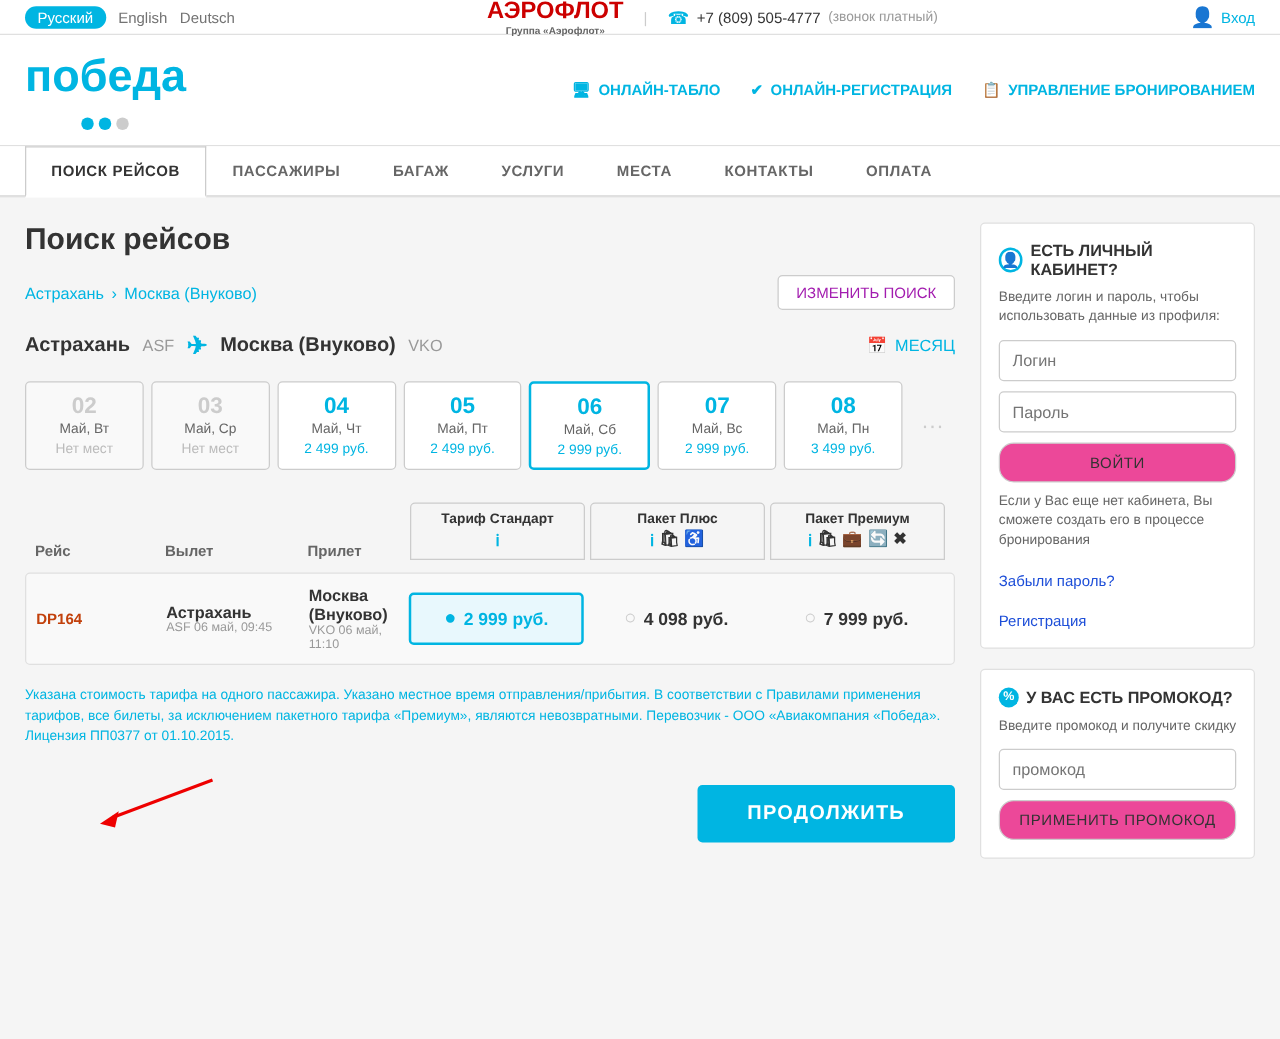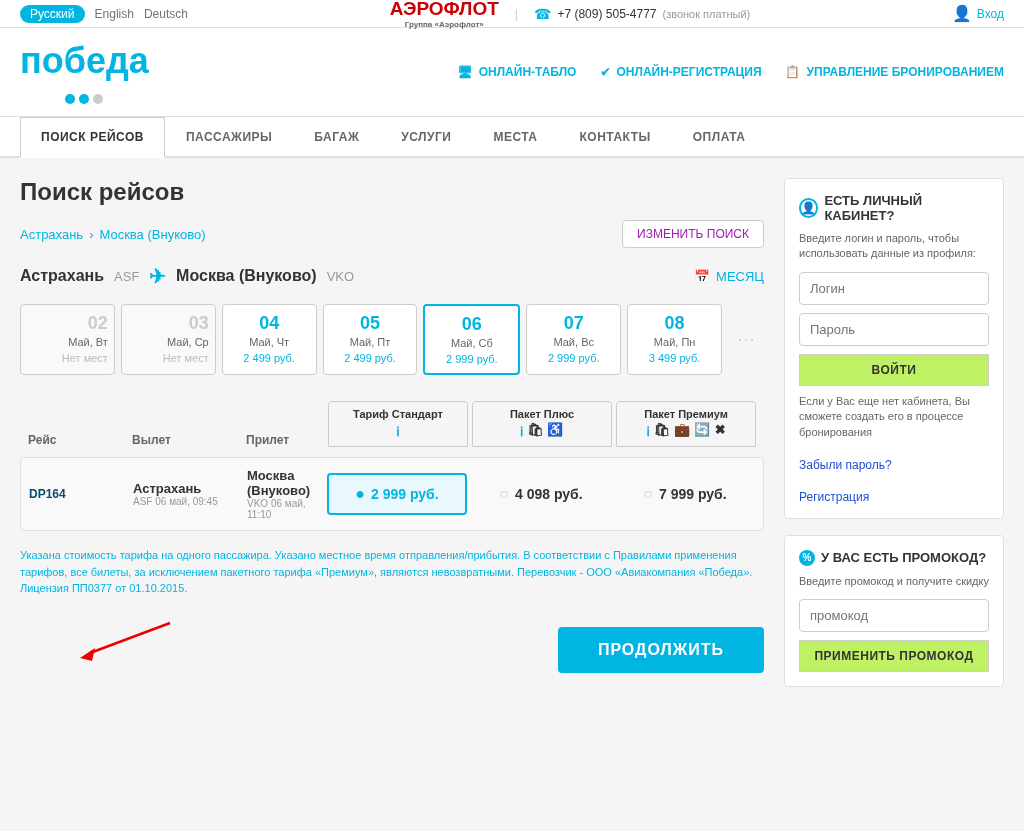--- a/index.html
+++ b/index.html
@@ -145,21 +145,21 @@
       border-radius: 4px;
       padding: 8px 6px;
       text-align: center;
       cursor: pointer;
       background: #fff;
     }
     .date-cell.active {
       border: 2px solid #00b5e2;
       background: #fff;
     }
-    .date-cell.no-seats { background: #f9f9f9; text-align: right; }
+    .date-cell.no-seats { background: #f9f9f9; }
     .date-cell .date-num { font-size: 18px; font-weight: bold; color: #00b5e2; }
     .date-cell.no-seats .date-num { color: #ccc; }
     .date-cell .date-label { font-size: 11px; color: #666; margin-top: 2px; }
     .date-cell .date-price { font-size: 11px; color: #00b5e2; margin-top: 4px; }
     .date-cell.no-seats .date-price { color: #bbb; }
     .date-cell.active .date-num { color: #00b5e2; }
     .date-more { display: flex; align-items: center; justify-content: center; font-size: 18px; color: #ccc; width: 36px; cursor: pointer; }
 
     
     .flights-table { width: 100%; }
@@ -187,21 +187,21 @@
       display: grid;
       grid-template-columns: 100px 110px 1fr 140px 140px 140px;
       gap: 4px;
       padding: 10px 8px;
       background: #f9f9f9;
       border: 1px solid #e0e0e0;
       border-radius: 4px;
       align-items: center;
       margin-top: 4px;
     }
-    .flight-num { font-size: 12px; font-weight: bold; color: #0c4a6e; }
+    .flight-num { font-size: 12px; font-weight: bold; color: #c2410c; }
     .flight-dep { font-size: 13px; font-weight: bold; color: #333; }
     .flight-dep-detail { font-size: 10px; color: #999; }
     .flight-arr-city { font-size: 13px; font-weight: bold; color: #333; }
     .fare-cell {
       border: 2px solid transparent;
       border-radius: 4px;
       padding: 10px 8px;
       text-align: center;
       cursor: pointer;
       display: flex;
@@ -269,26 +269,26 @@
       border: 1px solid #ccc;
       border-radius: 4px;
       padding: 8px 10px;
       font-size: 13px;
       color: #999;
       margin-bottom: 8px;
       outline: none;
     }
     .side-btn {
       width: 100%;
-      background: #bef264;
+      background: #ec4899;
       border: 1px solid #ccc;
-      border-radius: 0;
+      border-radius: 12px;
       padding: 8px;
       font-size: 12px;
-      font-weight: bold;
+      font-weight: normal;
       color: #333;
       cursor: pointer;
       text-transform: uppercase;
       letter-spacing: 0.5px;
     }
     .side-link {
       display: block;
       text-align: left;
       color: #1d4ed8;
       font-size: 12px;

